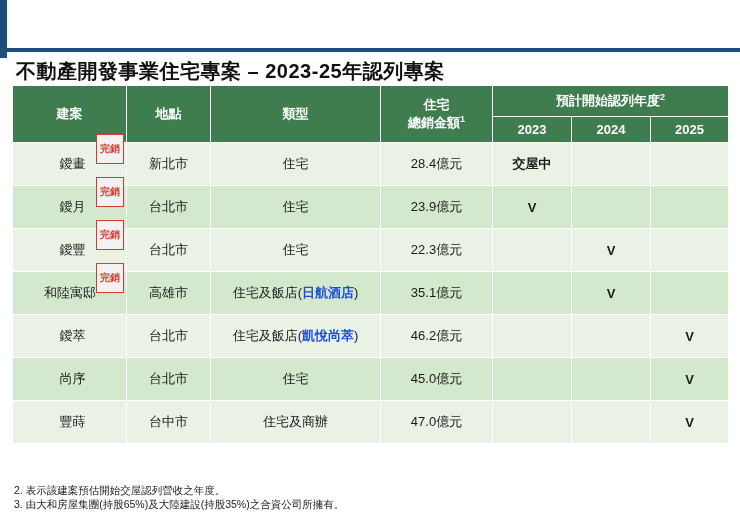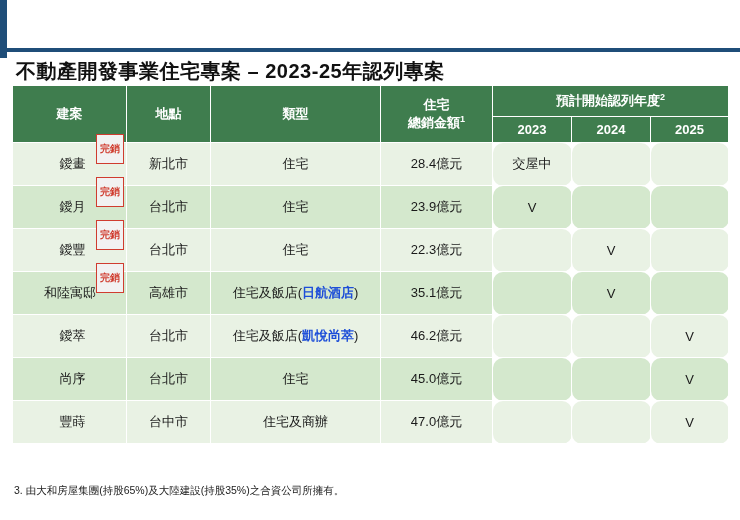--- a/index.html
+++ b/index.html
@@ -92,21 +92,21 @@
     border: 1.5px solid #d03c2f;
     color: #d03c2f;
     font-size: 10px;
     line-height: 12px;
     padding: 8px 3px;
     font-weight: bold;
     white-space: nowrap;
   }
   .sup { font-size: 9px; vertical-align: super; }
   .hl { color: #1d4ed8; font-weight: bold; }
-  .vmark { font-weight: normal; font-size: 14px; border-radius: 10px; }
+  .vmark { font-weight: bold; font-size: 14px; }
   .notes {
     position: absolute;
     left: 14px;
     top: 483px;
     width: 716px;
     font-size: 10.5px;
     line-height: 14px;
     color: #222222;
   }
   .notes div { white-space: nowrap; }
@@ -208,14 +208,15 @@
         <td><span>住宅及商辦</span></td>
         <td>47.0億元</td>
         <td class="vmark"></td>
         <td class="vmark"></td>
         <td class="vmark">V</td>
       </tr>
     </tbody>
 </table>
 
 <div class="notes">
+  <div>2. 表示該建案預估開始交屋認列營收之年度。</div>
   <div>3. 由大和房屋集團(持股65%)及大陸建設(持股35%)之合資公司所擁有。</div>
 </div>
 
 </body></html>

